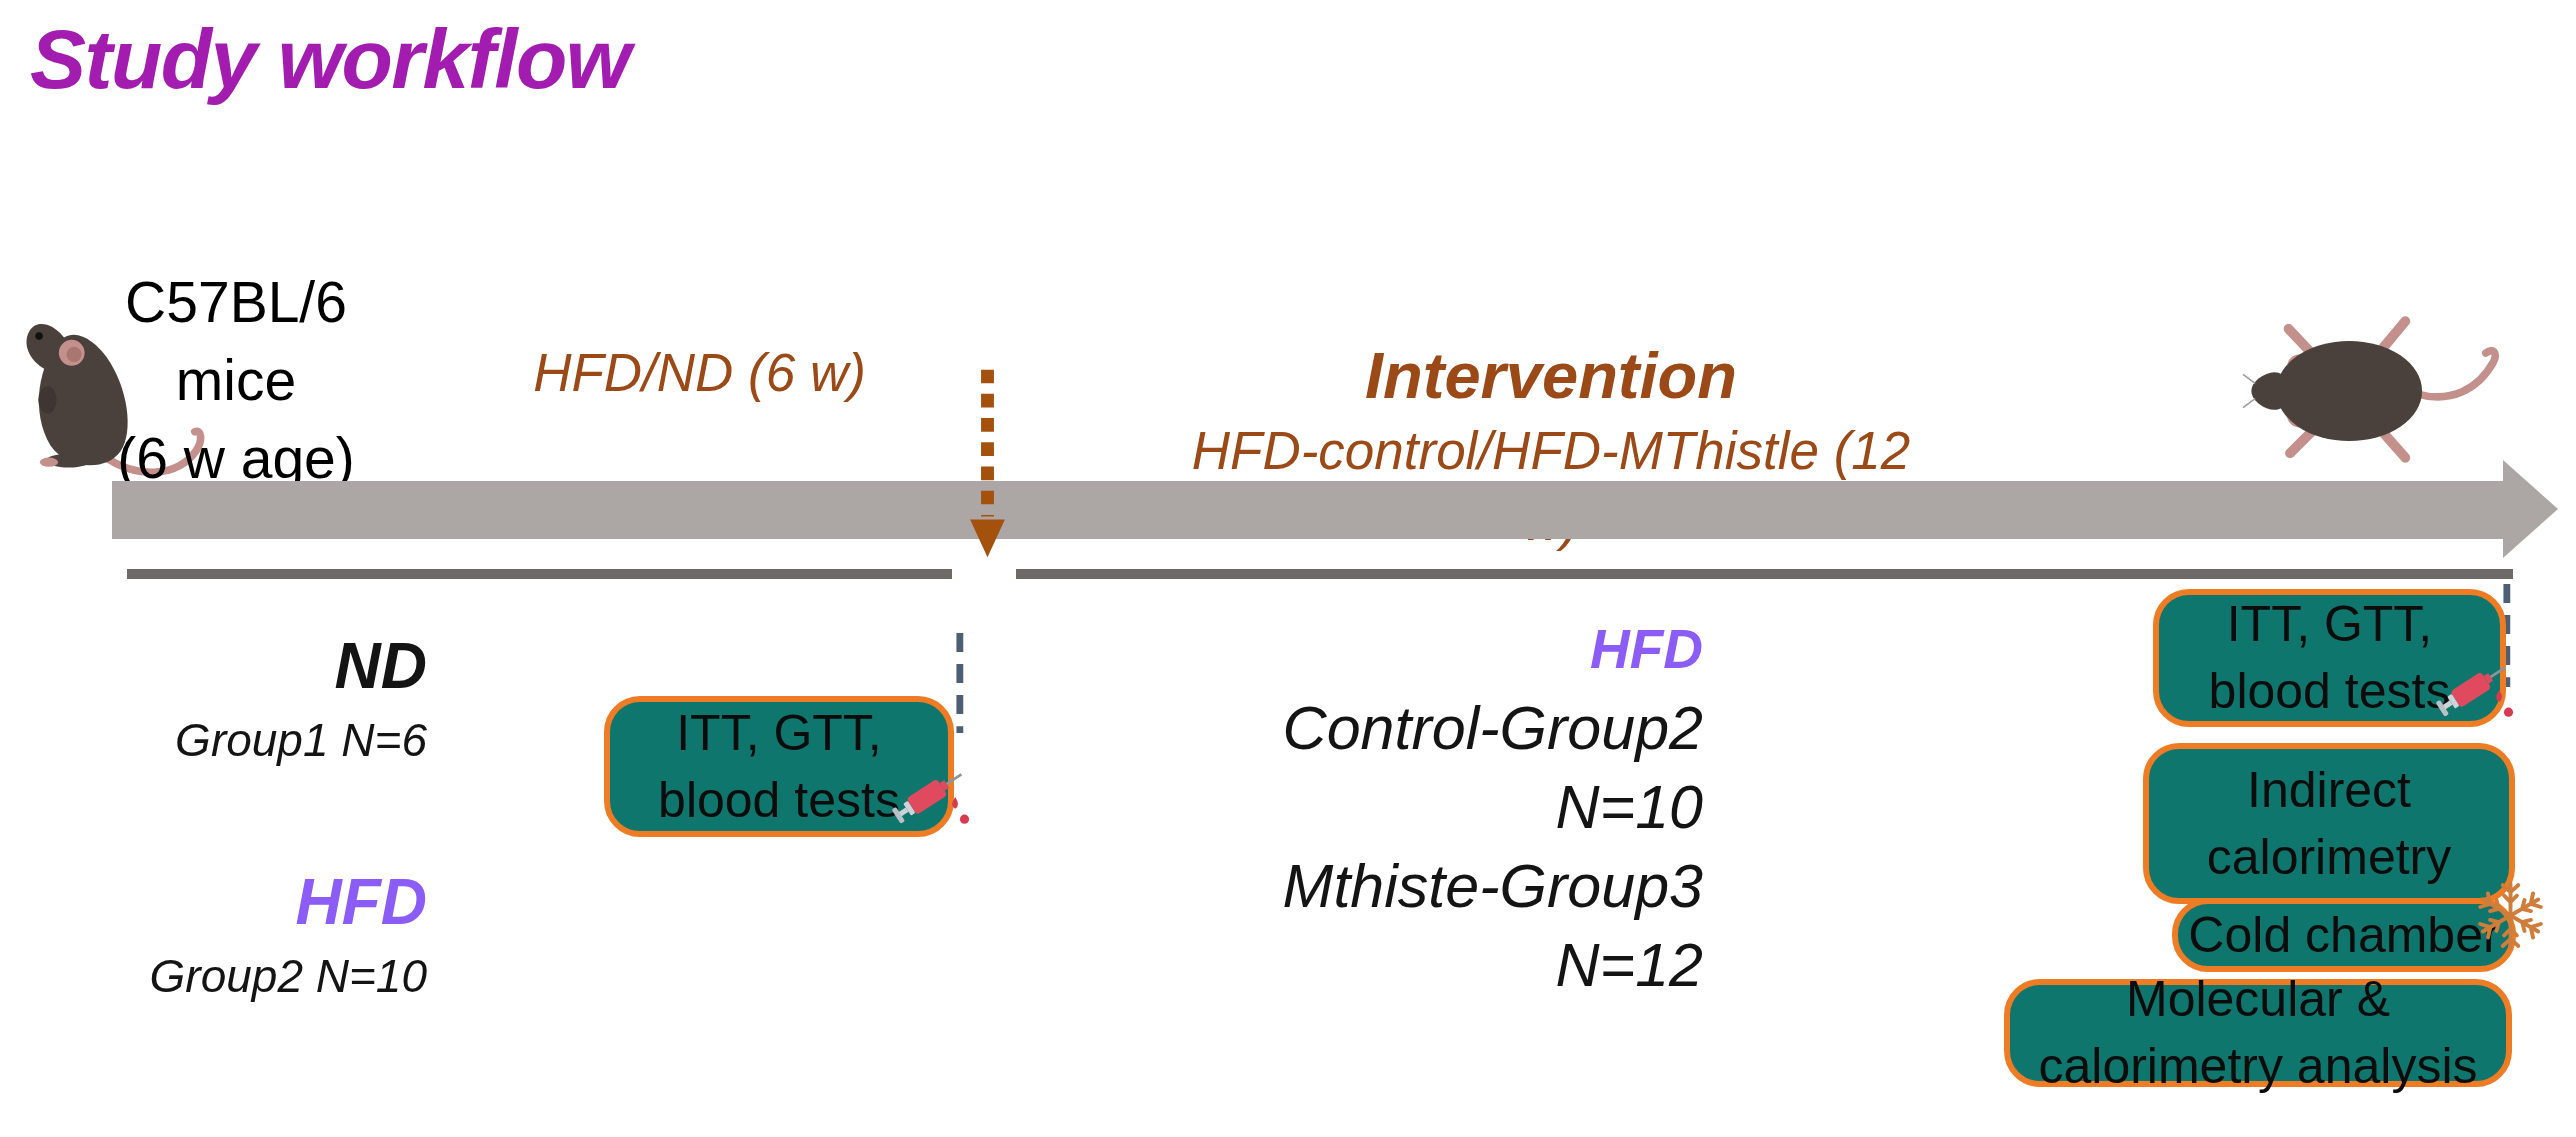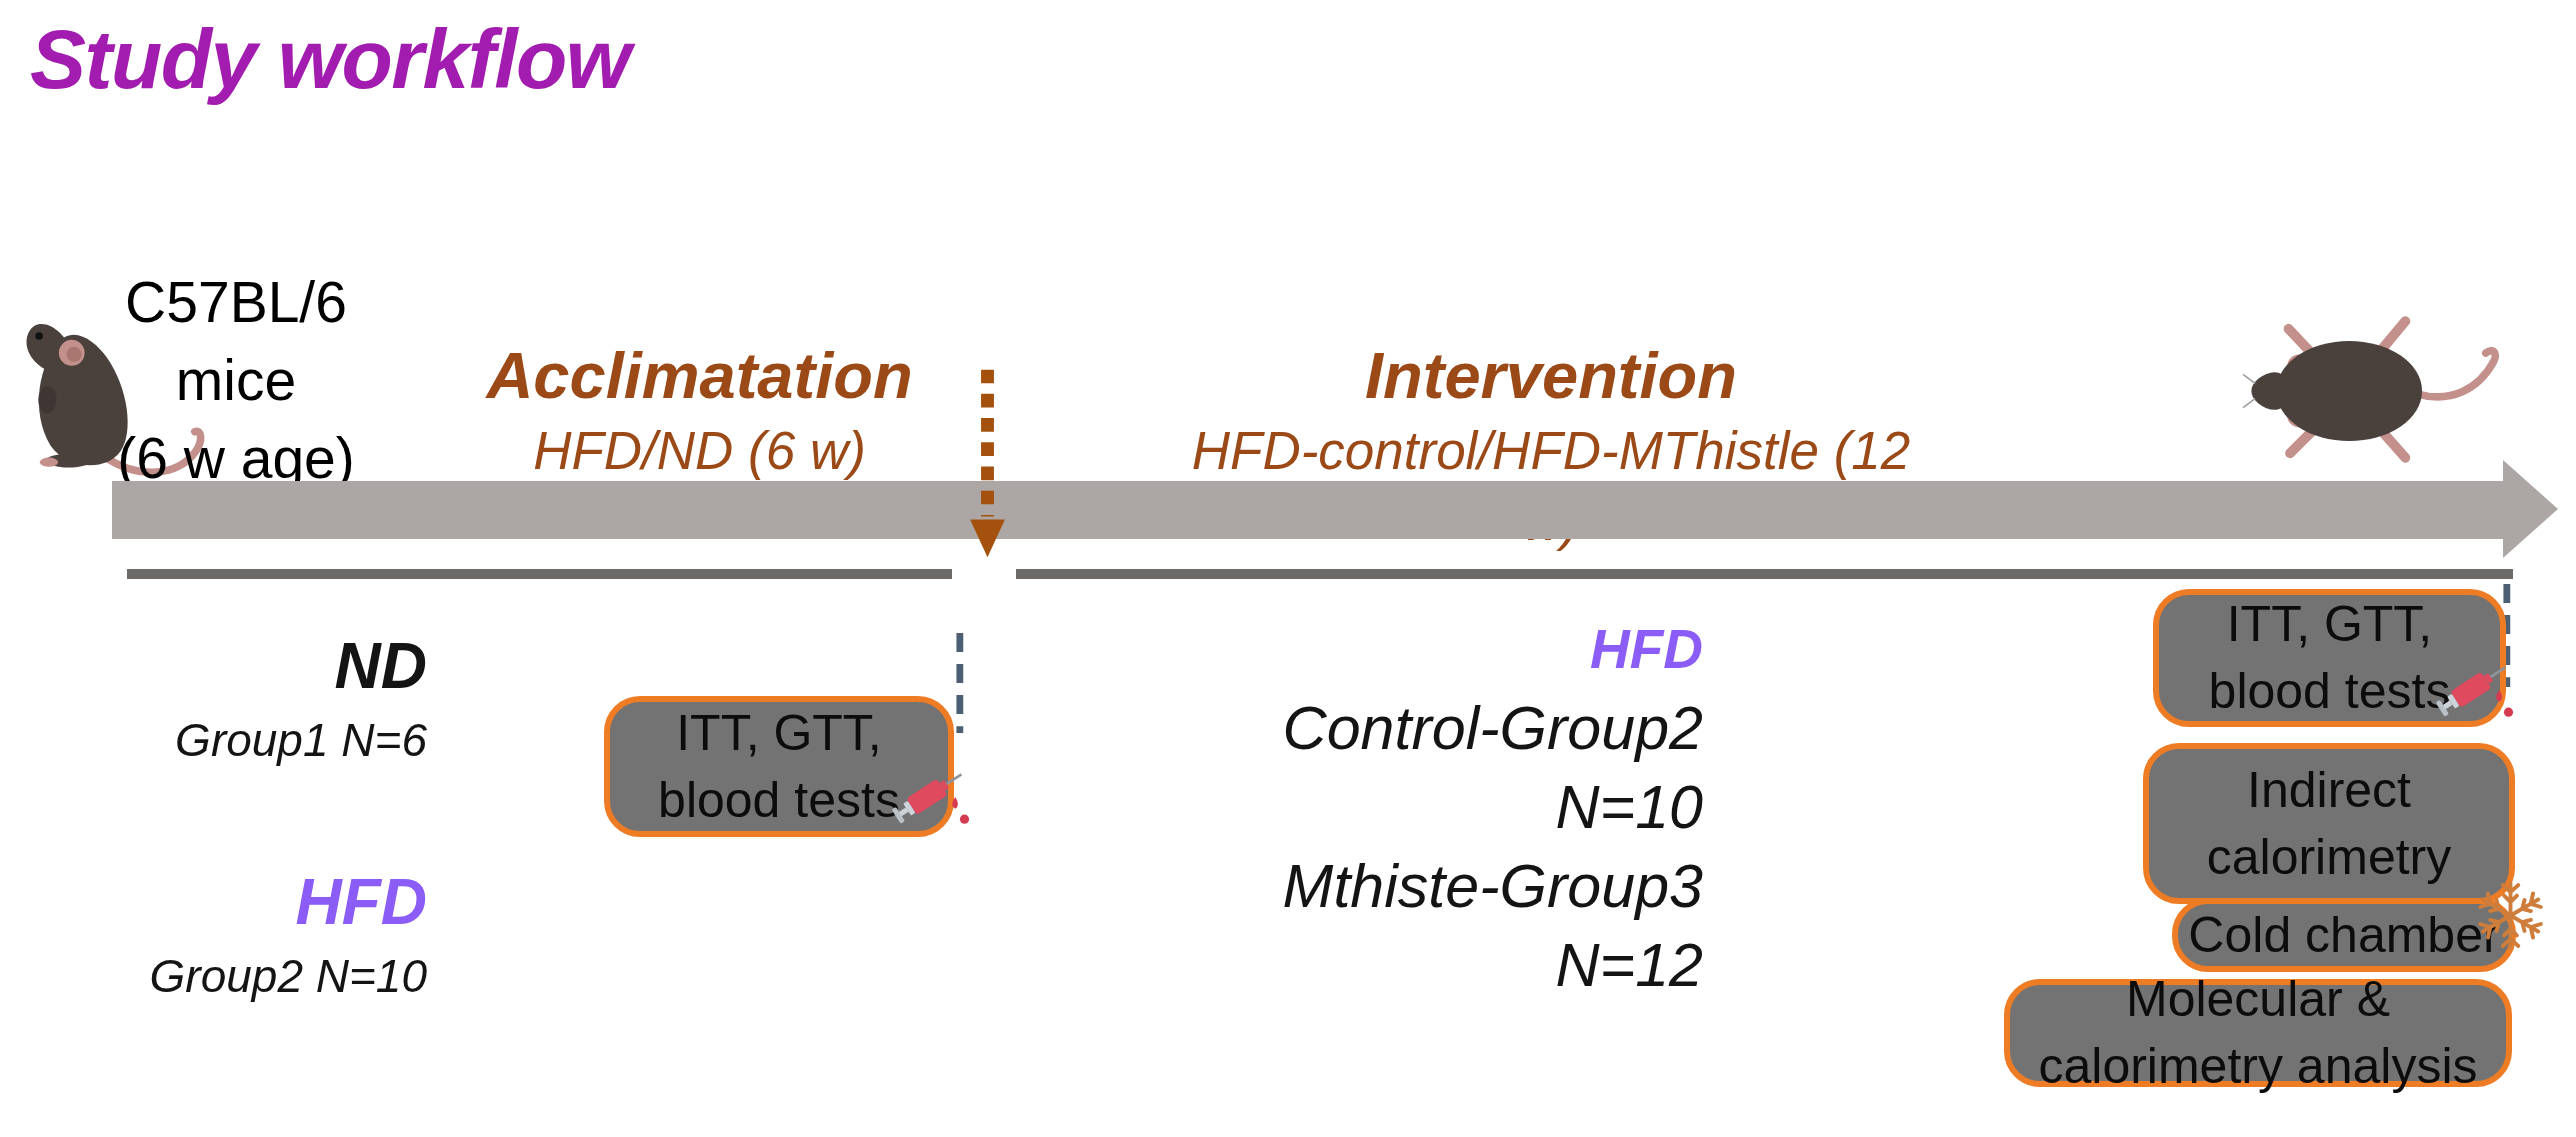--- a/index.html
+++ b/index.html
@@ -52,21 +52,21 @@
 
   .mid-groups{
     left:1247px; top:591px; width:456px; text-align:right;
     font-style:italic; color:#141414;
   }
   .mid-groups .diet-label{ font-size:55px; line-height:79px; }
   .mid-groups .group-line{ font-size:61px; line-height:79px; }
 
   .obox{
     box-sizing:border-box; border:6px solid #EE7C24; border-radius:36px;
-    background:#737373; display:flex; flex-direction:column; align-items:center;
+    background:#0f766e; display:flex; flex-direction:column; align-items:center;
     justify-content:center; text-align:center;
     font-size:50px; line-height:67px; color:#0c0c0c;
   }
   .box-mid-tests{ left:604px;  top:696px;  width:350px; height:141px; }
   .box-end-tests{ left:2153px; top:589px;  width:353px; height:138px; }
   .box-calorimetry{ left:2143px; top:743px; width:372px; height:161px; }
   .box-cold{ left:2172px; top:898px; width:344px; height:74px; }
   .box-molecular{ left:2004px; top:979px; width:508px; height:108px; }
 
   .syringe{ width:85px; height:72px; }
@@ -96,21 +96,20 @@
     <ellipse cx="72" cy="214" rx="30" ry="9" fill="#4A403C"></ellipse>
     <ellipse cx="46" cy="216" rx="12" ry="6" fill="#C4908B"></ellipse>
   </svg>
 
   <div class="abs subject-label">
     <div>C57BL/6 mice</div>
     <div>(6 w age)</div>
   </div>
 
   <div class="abs phase phase1">
-    <div class="phase-name">Acclimatation</div>
     <div class="phase-detail">HFD/ND (6 w)</div>
   </div>
   <div class="abs phase phase2">
     <div class="phase-name">Intervention</div>
     <div class="phase-detail">HFD-control/HFD-MThistle (12 w)</div>
   </div>
 
   <svg class="abs mouse-right-svg" viewBox="0 0 348 232">
     <path d="M232 120 C 276 132, 312 114, 332 78 C 338 66, 332 58, 322 66" fill="none" stroke="#C4908B" stroke-width="10" stroke-linecap="round"></path>
     <g stroke="#C4908B" stroke-width="13" stroke-linecap="round">

